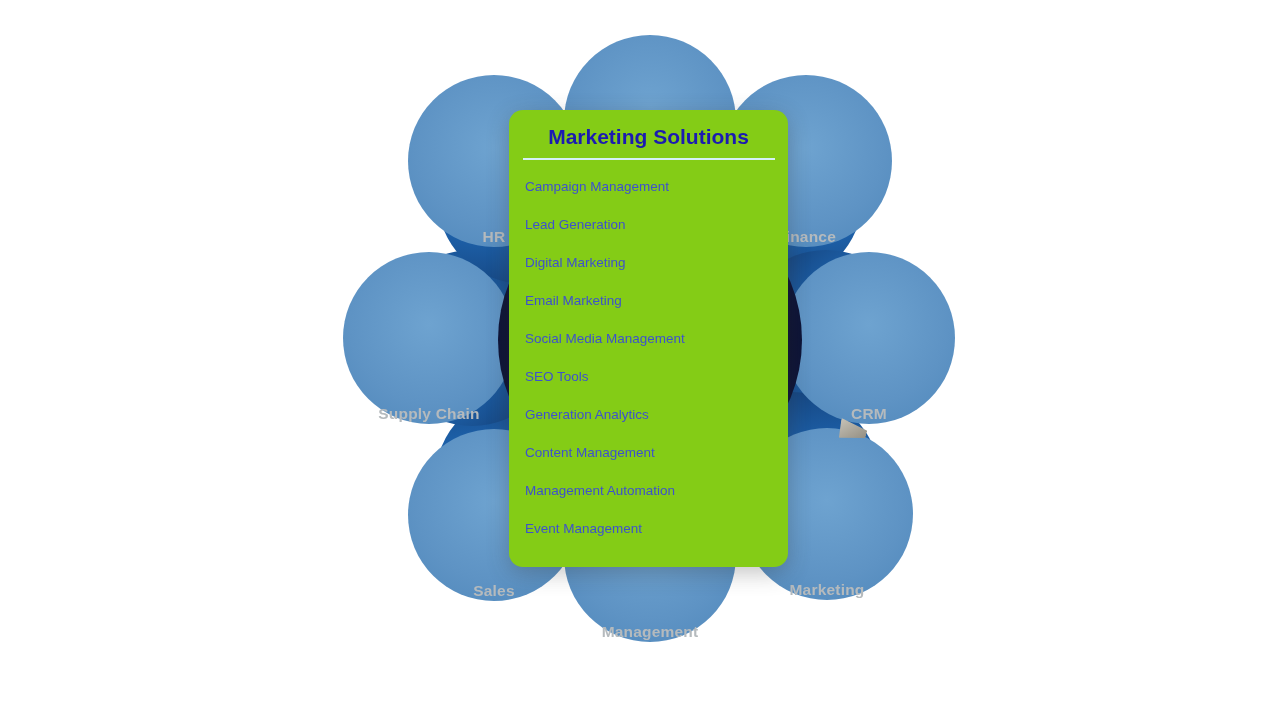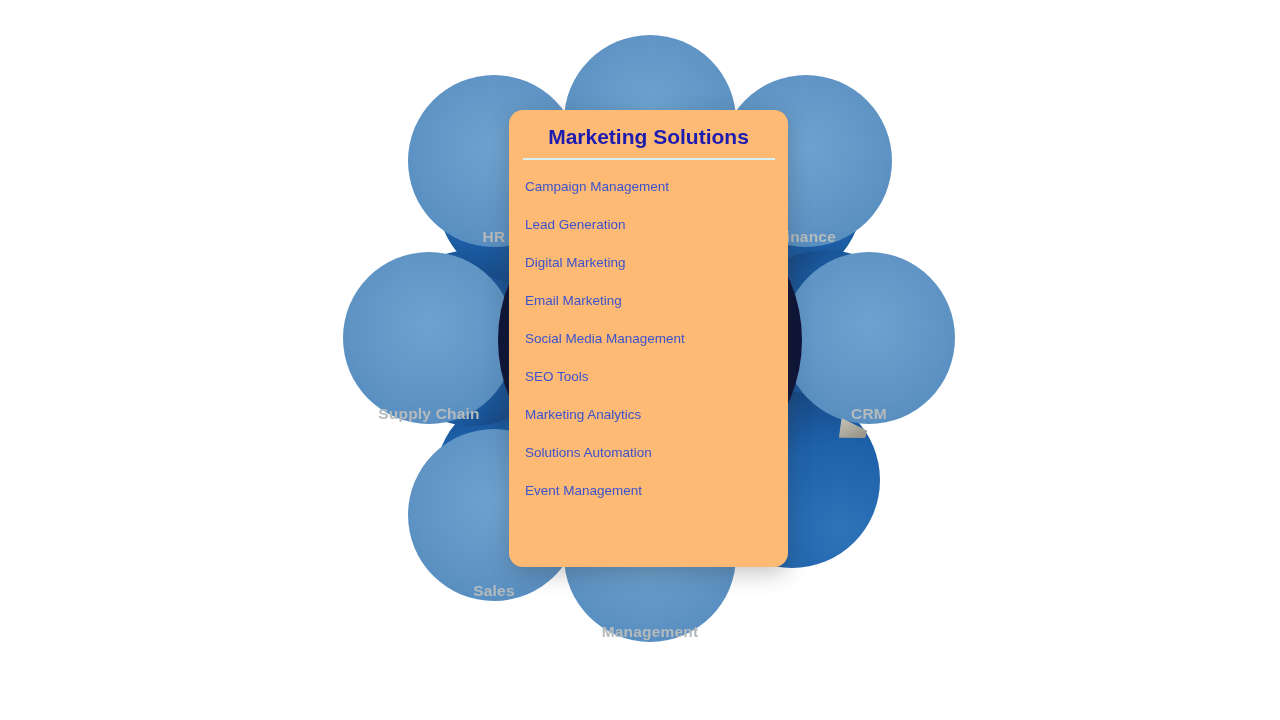--- a/index.html
+++ b/index.html
@@ -46,21 +46,21 @@
   
   .pointer{
     position:absolute;left:839px;top:419px;width:28px;height:22px;z-index:3;
     background:linear-gradient(135deg,#c9c5ba 0%,#a5a094 60%,#8e897d 100%);
     clip-path:polygon(0 10%,100% 38%,100% 72%,8% 100%);
     transform:rotate(14deg);
   }
   
   .modal{
     position:absolute;left:509px;top:110px;width:279px;height:457px;z-index:10;
-    background:#fdba74;border-radius:14px;
+    background:#84cc16;border-radius:14px;
     box-shadow:0 6px 22px rgba(60,60,60,.30);
   }
   .modal-title{
     margin-top:15px;text-align:center;
     font-size:21px;font-weight:bold;color:#1b1bb2;
   }
   .divider{width:252px;height:2px;background:#d5f1f6;margin:9px auto 0 auto;}
   .menu{list-style:none;margin:7px 0 0 0;padding:0 0 0 16px;}
   .menu li{height:38px;display:flex;align-items:center;}
   .menu a{font-size:13.5px;color:#3d52cd;text-decoration:none;cursor:pointer;}
@@ -86,20 +86,25 @@
     </div>
   </div>
   <div class="circle petal p-finance">
     <div class="label">
       <div class="line">Finance</div>
     </div>
   </div>
   <div class="circle petal p-crm">
     <div class="label">
       <div class="line">CRM</div>
+    </div>
+  </div>
+  <div class="circle petal p-marketing">
+    <div class="label">
+      <div class="line">Marketing</div>
     </div>
   </div>
   <div class="circle petal p-bottom">
     <div class="label">
       <div class="line"></div>
       <div class="line">Management</div>
     </div>
   </div>
   <div class="circle petal p-sales">
     <div class="label">
@@ -136,24 +141,27 @@
       <li>
           <a>Email Marketing</a>
         </li>
       <li>
           <a>Social Media Management</a>
         </li>
       <li>
           <a>SEO Tools</a>
         </li>
       <li>
-          <a>Marketing Analytics</a>
+          <a>Generation Analytics</a>
         </li>
       <li>
-          <a>Solutions Automation</a>
+          <a>Content Management</a>
+        </li>
+      <li>
+          <a>Management Automation</a>
         </li>
       <li>
           <a>Event Management</a>
         </li>
     </ul>
   </div>
 
 </div>
 
 </body></html>

